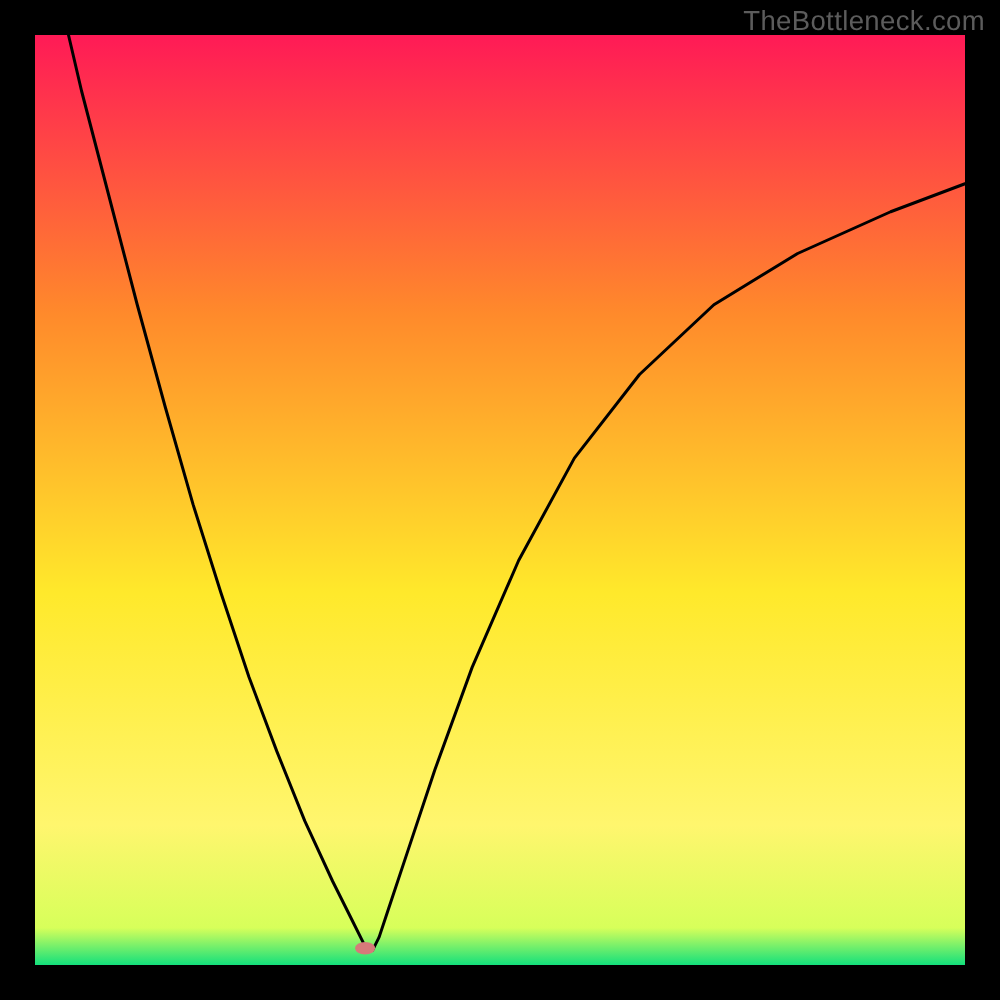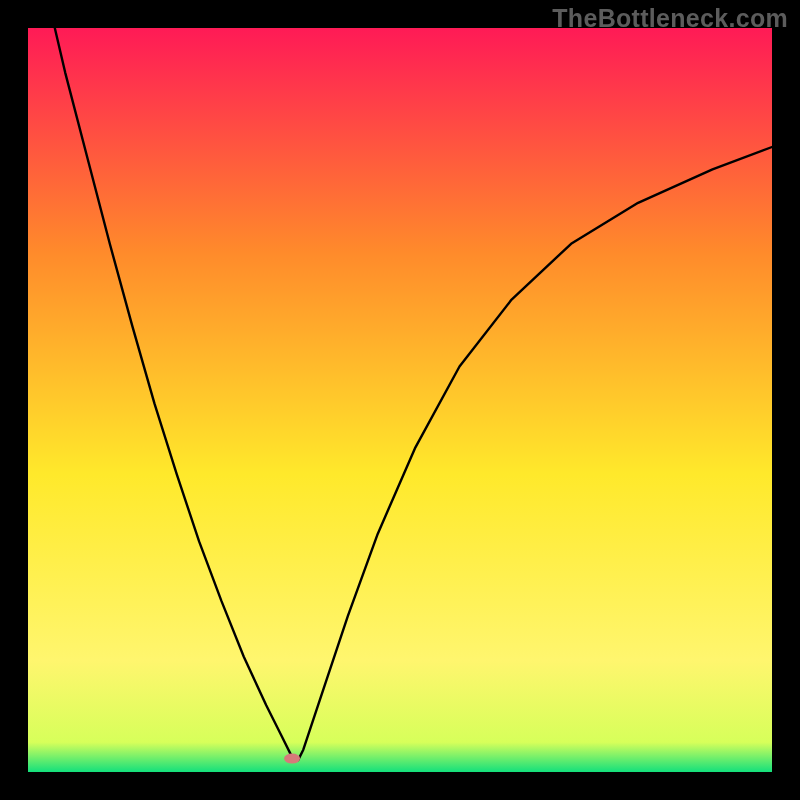--- a/index.html
+++ b/index.html
@@ -17,22 +17,22 @@
     left: 0;
     width: 800px;
     height: 800px;
     background: #000;
   }
   .watermark {
     position: absolute;
     top: 4px;
     right: 12px;
     color: #5c5c5c;
-    font-size: 25px;
-    font-weight: 700;
+    font-size: 22px;
+    font-weight: 400;
     letter-spacing: 0.3px;
   }
   svg {
     display: block;
   }
 </style>
 </head>
 <body>
 
 <div class="frame">

